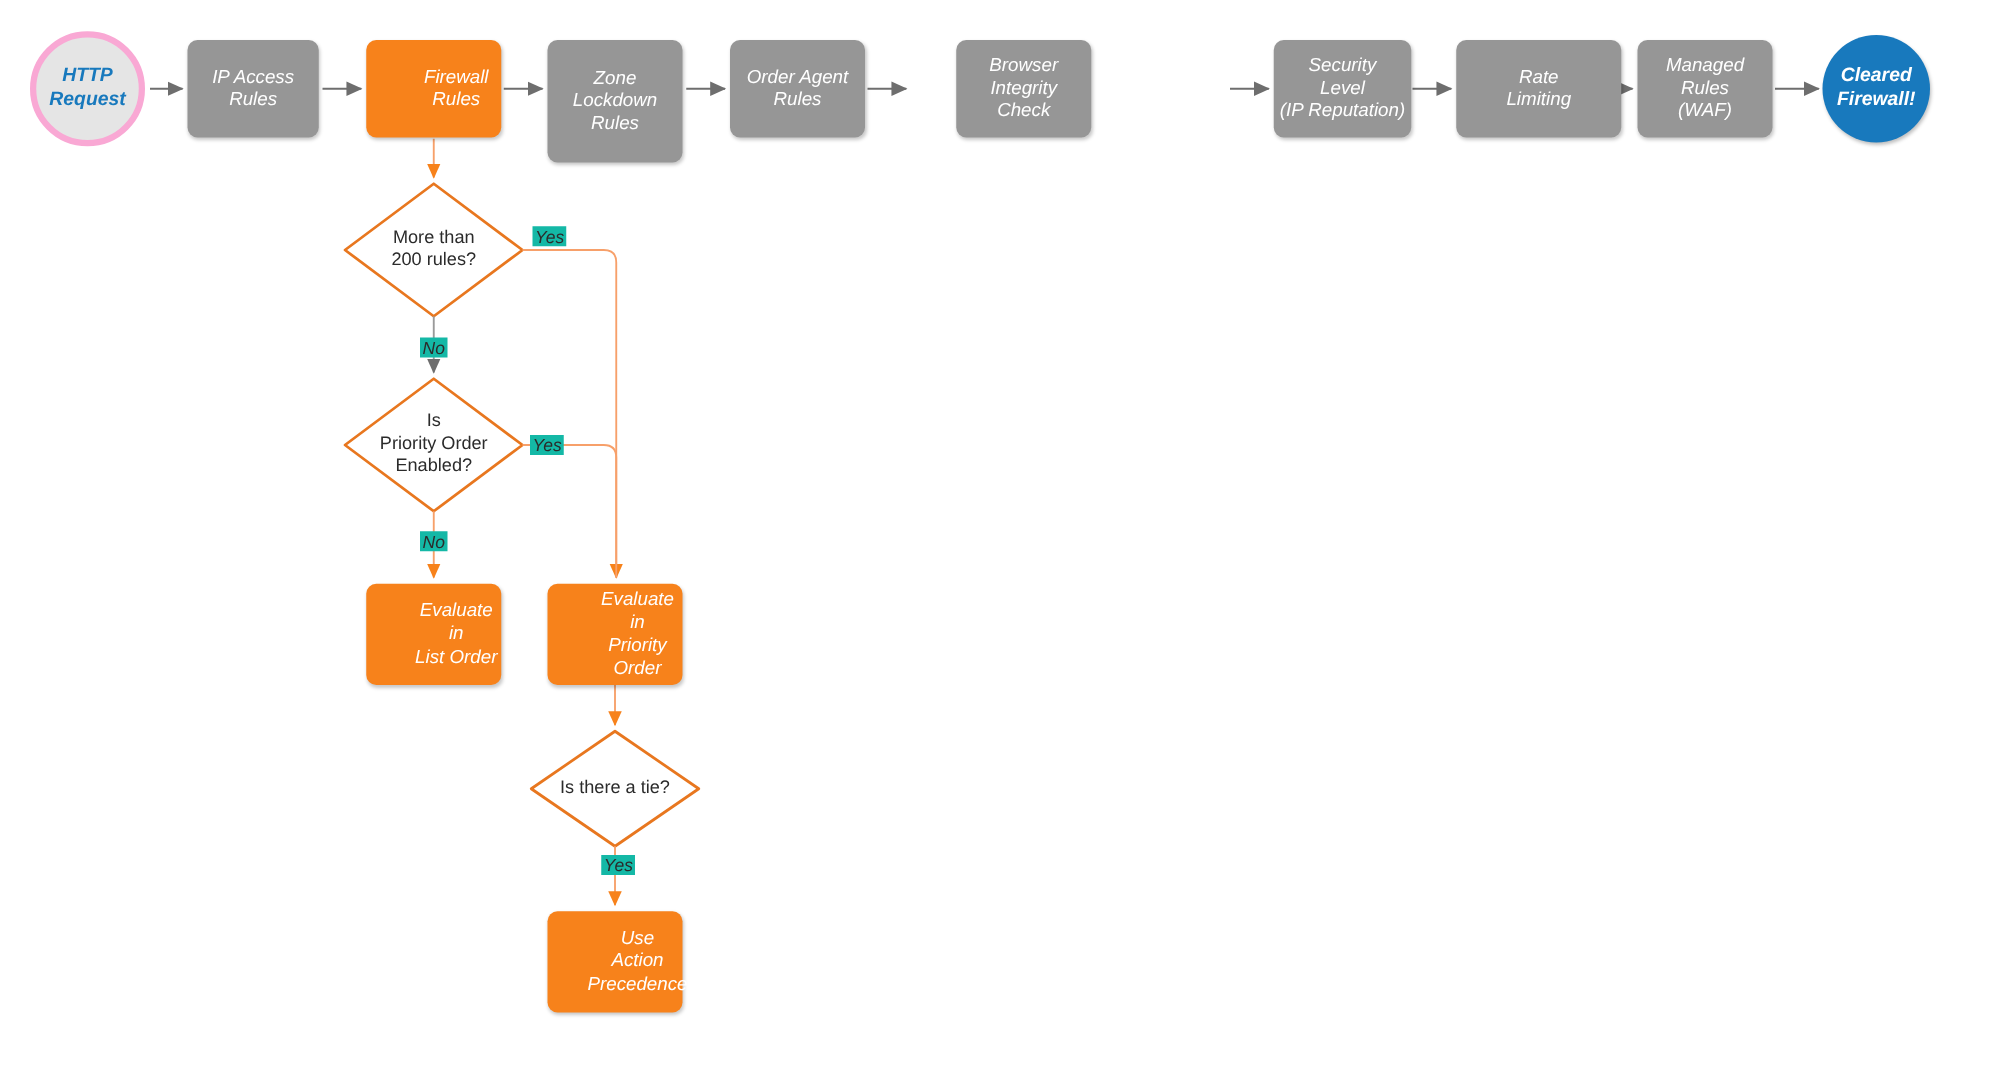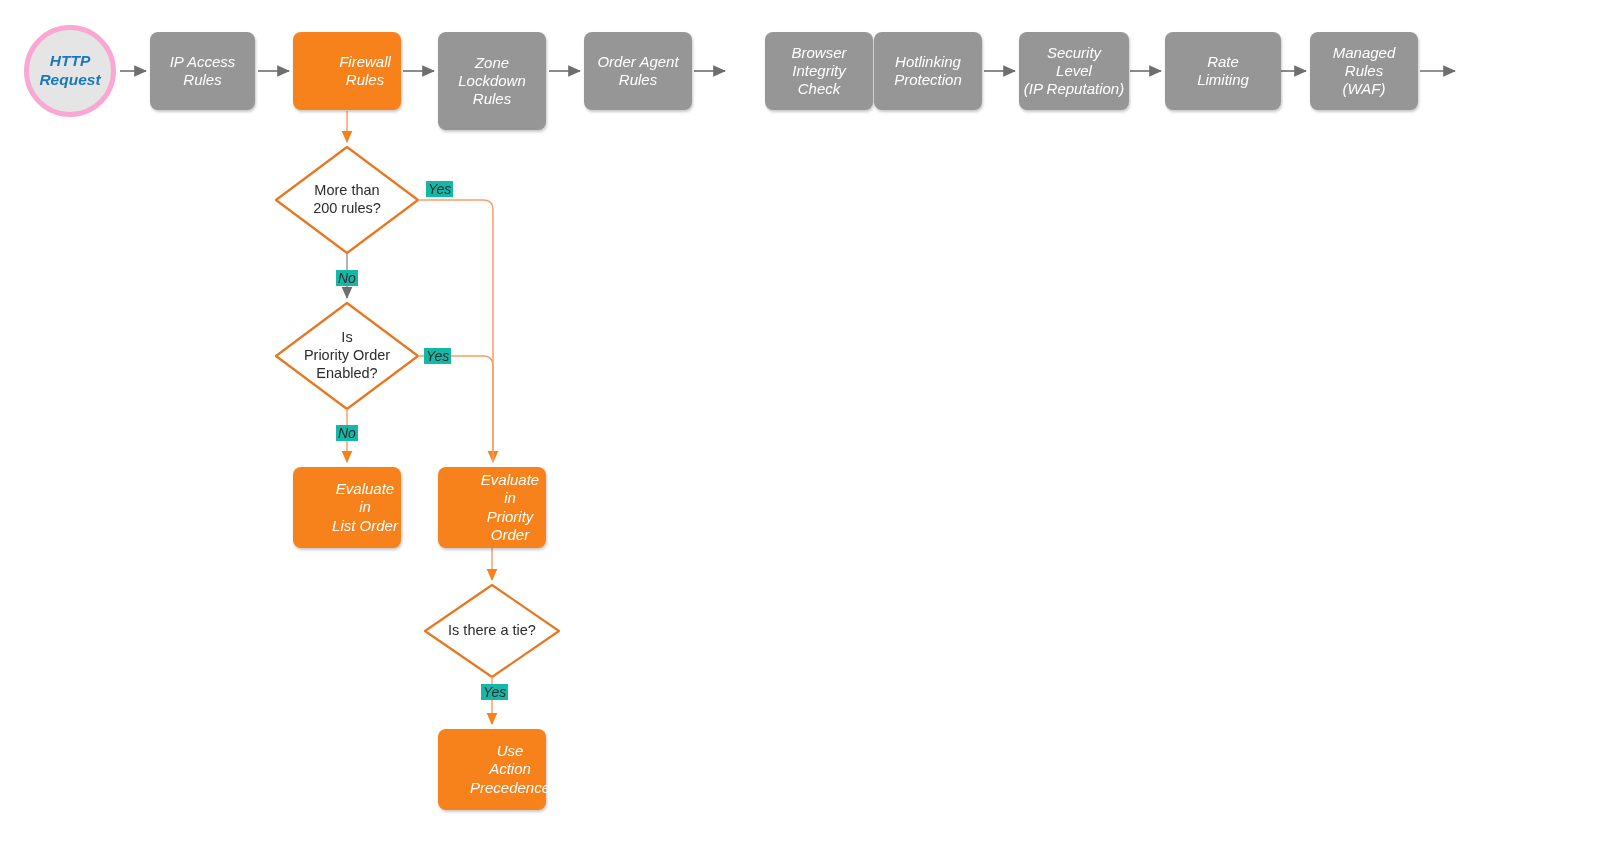--- a/index.html
+++ b/index.html
@@ -166,42 +166,42 @@
     <span>Order Agent
 Rules</span>
   </div>
 
   <div class="node box gray" style="left:729px; top:32px; width:108px; height:78px;margin-left:36px;">
     <span>Browser
 Integrity
 Check</span>
   </div>
 
-  <div class="node box gray" style="left:874px; top:32px; width:108px; height:78px;">
-    <span>Hotlinking
-Protection</span>
-  </div>
 
   <div class="node box gray" style="left:1019px; top:32px; width:110px; height:78px;">
     <span>Security
 Level
 (IP Reputation)</span>
   </div>
 
-  <div class="node box gray" style="left:1165px; top:32px; width:116px; height:78px;">
+  <div class="node box gray" style="left:1165px; top:32px; width:132px; height:78px;">
     <span>Rate
 Limiting</span>
   </div>
 
   <div class="node box gray" style="left:1310px; top:32px; width:108px; height:78px;">
     <span>Managed
 Rules
 (WAF)</span>
   </div>
 
+  <div class="node circle end" style="left:1458px; top:28px; width:86px; height:86px;">
+    <span>Cleared
+Firewall!</span>
+  </div>
 
   <div class="node diamond" style="left:277px; top:160px; width:140px; height:80px;">
     <span class="dtext">More than
 200 rules?</span>
   </div>
 
   <div class="node diamond" style="left:277px; top:316px; width:140px; height:80px;">
     <span class="dtext">Is
 Priority Order
 Enabled?</span>

